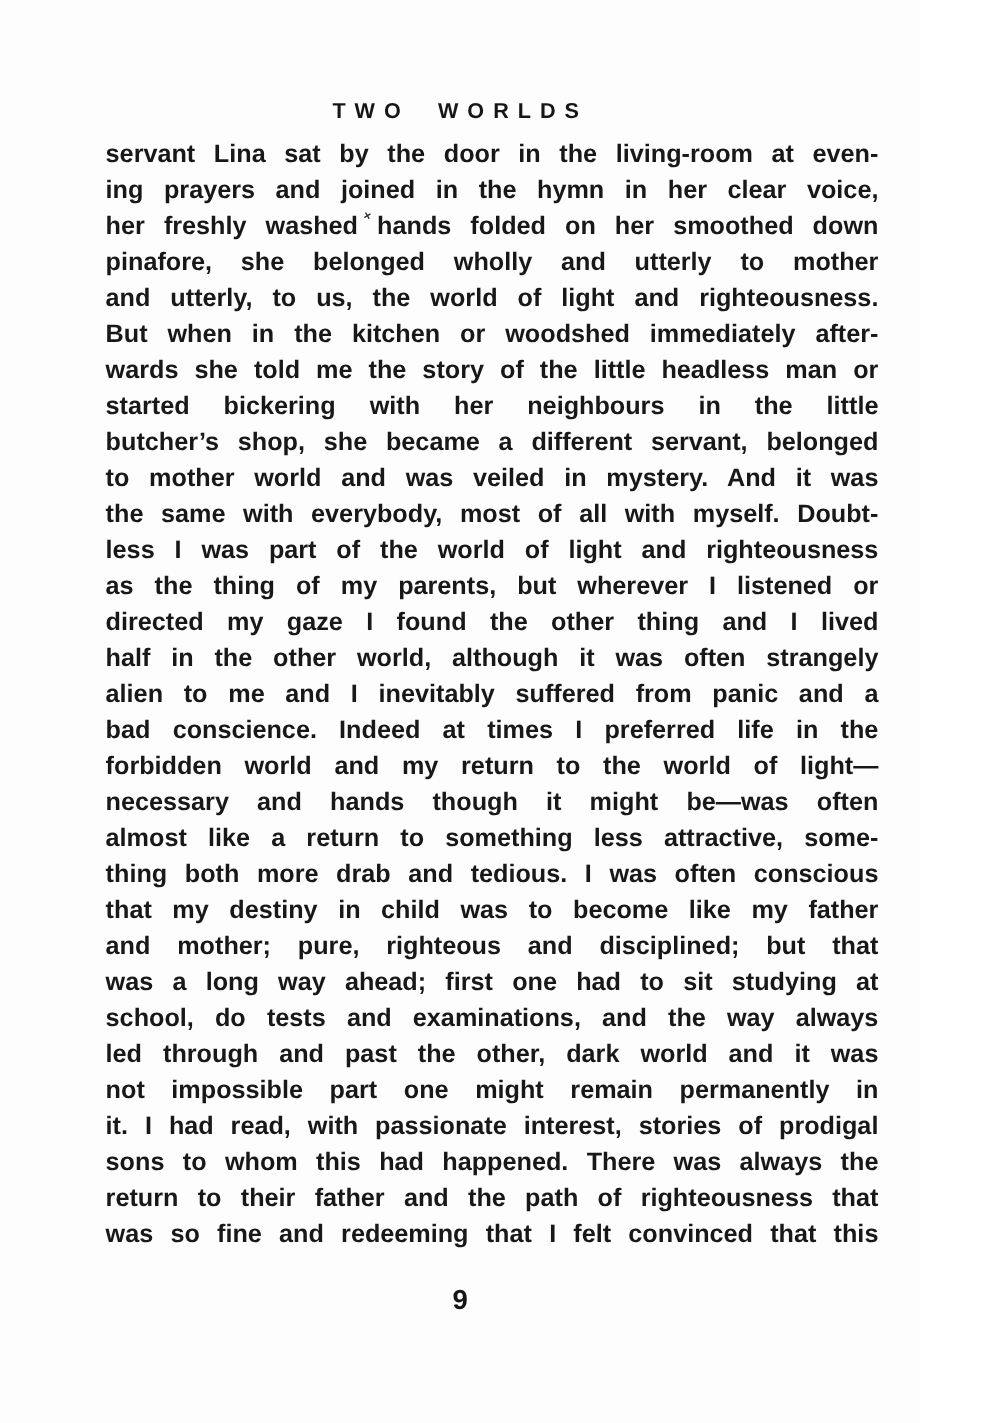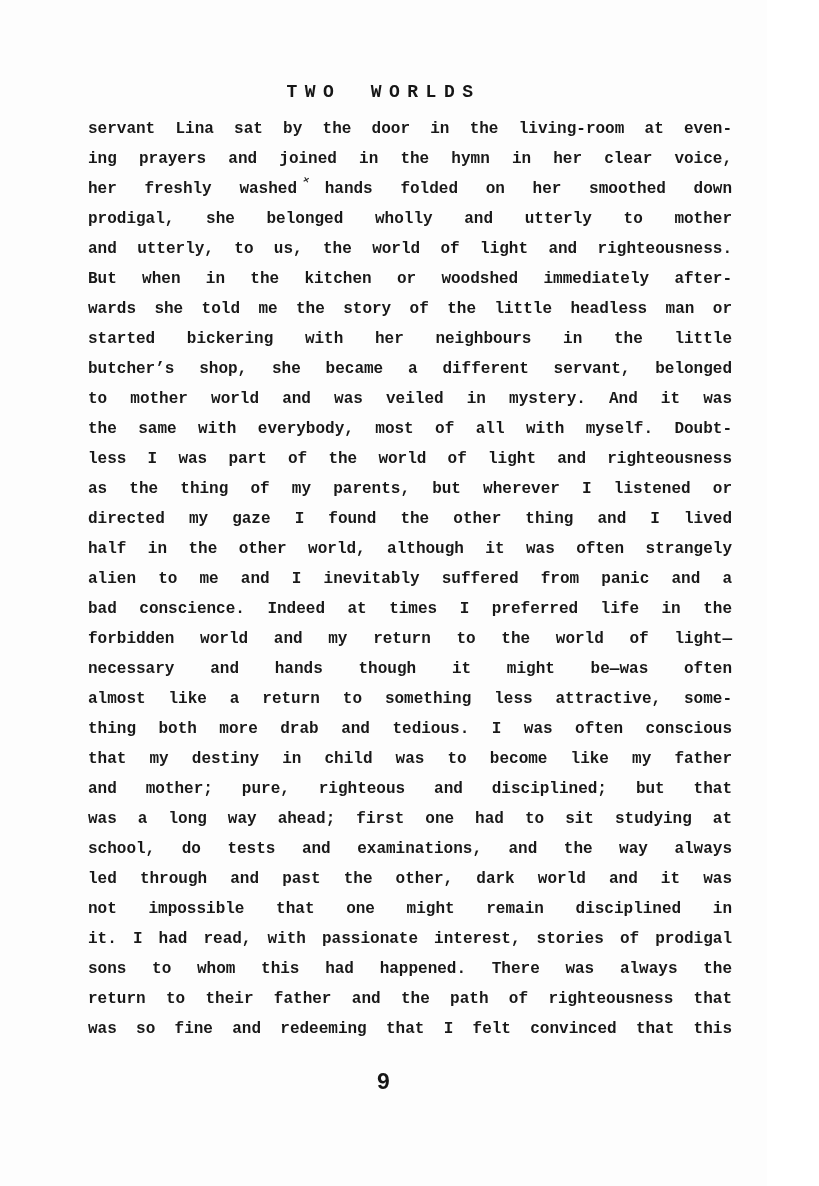--- a/index.html
+++ b/index.html
@@ -6,41 +6,41 @@
     margin: 0;
     padding: 0;
     background: #ffffff;
   }
   .page {
     position: relative;
     width: 767px;
     height: 1186px;
     background: #fdfdfd;
     color: #1a1a1a;
-    font-family: Liberation Mono, monospace;
+    font-family: Liberation Sans, sans-serif;
     overflow: hidden;
   }
   .running-head {
     position: absolute;
     top: 82px;
     left: 0;
     width: 100%;
     text-align: center;
     font-size: 18px;
     font-weight: bold;
     letter-spacing: 7.5px;
     word-spacing: 11px;
     color: #161616;
   }
   .body-text {
     position: absolute;
     left: 88px;
     top: 114px;
     width: 644px;
-    font-size: 16px;
+    font-size: 21px;
     font-weight: bold;
     line-height: 30px;
     color: #181818;
   }
   .text-line {
     text-align: justify;
     text-align-last: justify;
     white-space: normal;
   }
   .folio {
@@ -69,21 +69,21 @@
 
 <div class="page">
   <div class="running-head">TWO WORLDS</div>
 
   <span class="ink-speck">×</span>
 
   <div class="body-text">
       <div class="text-line">servant Lina sat by the door in the living-room at even-</div>
       <div class="text-line">ing prayers and joined in the hymn in her clear voice,</div>
       <div class="text-line">her freshly washed hands folded on her smoothed down</div>
-      <div class="text-line">prodigal, she belonged wholly and utterly to mother</div>
+      <div class="text-line">pinafore, she belonged wholly and utterly to mother</div>
       <div class="text-line">and utterly, to us, the world of light and righteousness.</div>
       <div class="text-line">But when in the kitchen or woodshed immediately after-</div>
       <div class="text-line">wards she told me the story of the little headless man or</div>
       <div class="text-line">started bickering with her neighbours in the little</div>
       <div class="text-line">butcher’s shop, she became a different servant, belonged</div>
       <div class="text-line">to mother world and was veiled in mystery. And it was</div>
       <div class="text-line">the same with everybody, most of all with myself. Doubt-</div>
       <div class="text-line">less I was part of the world of light and righteousness</div>
       <div class="text-line">as the thing of my parents, but wherever I listened or</div>
       <div class="text-line">directed my gaze I found the other thing and I lived</div>
@@ -92,21 +92,21 @@
       <div class="text-line">bad conscience. Indeed at times I preferred life in the</div>
       <div class="text-line">forbidden world and my return to the world of light—</div>
       <div class="text-line">necessary and hands though it might be—was often</div>
       <div class="text-line">almost like a return to something less attractive, some-</div>
       <div class="text-line">thing both more drab and tedious. I was often conscious</div>
       <div class="text-line">that my destiny in child was to become like my father</div>
       <div class="text-line">and mother; pure, righteous and disciplined; but that</div>
       <div class="text-line">was a long way ahead; first one had to sit studying at</div>
       <div class="text-line">school, do tests and examinations, and the way always</div>
       <div class="text-line">led through and past the other, dark world and it was</div>
-      <div class="text-line">not impossible that one might remain disciplined in</div>
+      <div class="text-line">not impossible part one might remain permanently in</div>
       <div class="text-line">it. I had read, with passionate interest, stories of prodigal</div>
       <div class="text-line">sons to whom this had happened. There was always the</div>
       <div class="text-line">return to their father and the path of righteousness that</div>
       <div class="text-line">was so fine and redeeming that I felt convinced that this</div>
     </div>
 
   <div class="folio">9</div>
 </div>
 
 </body></html>

